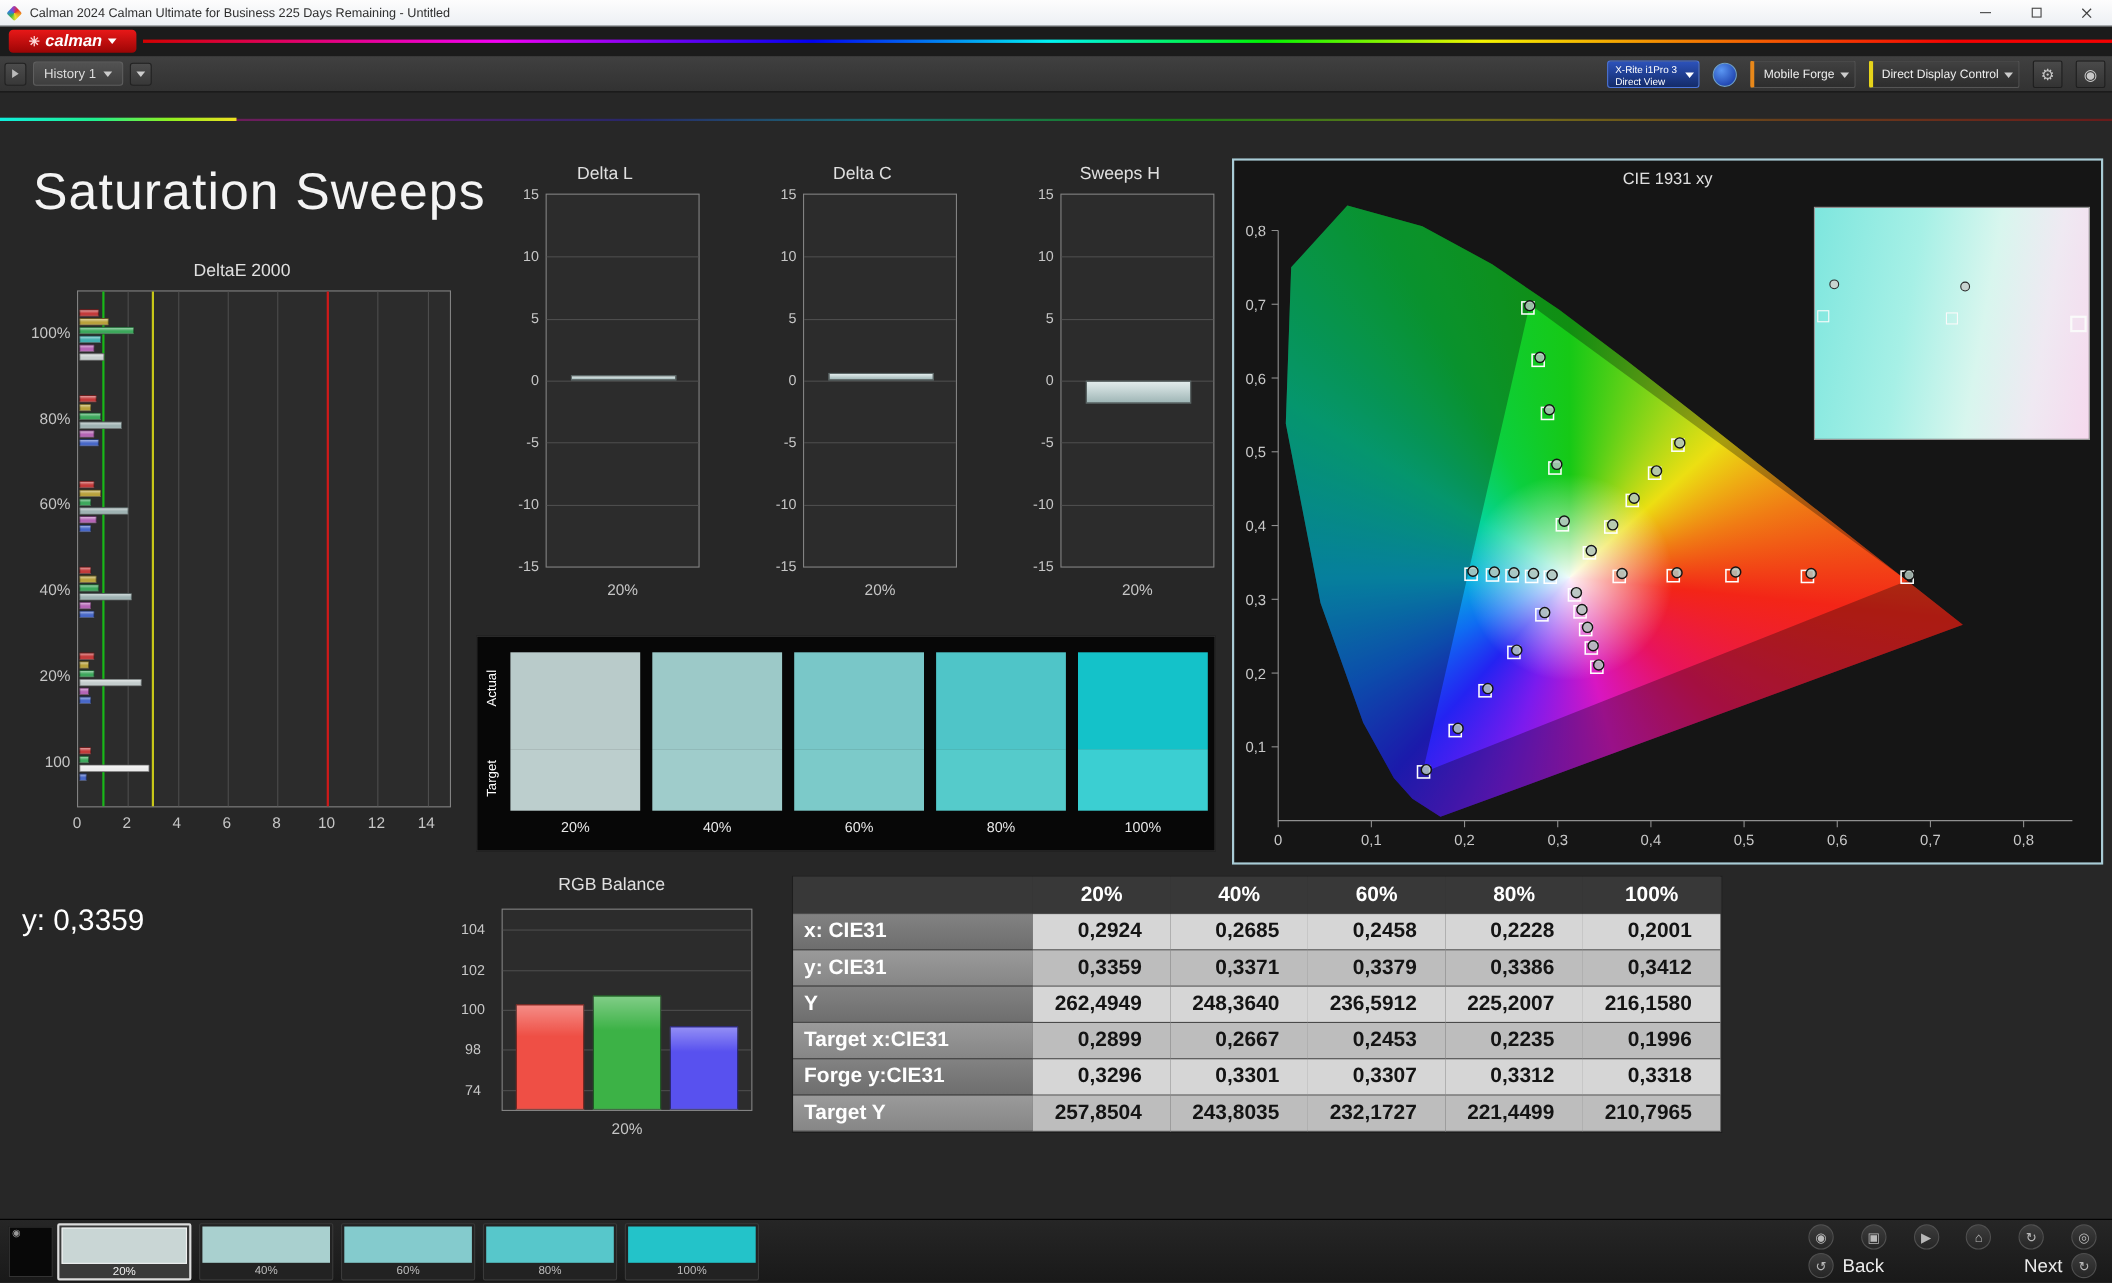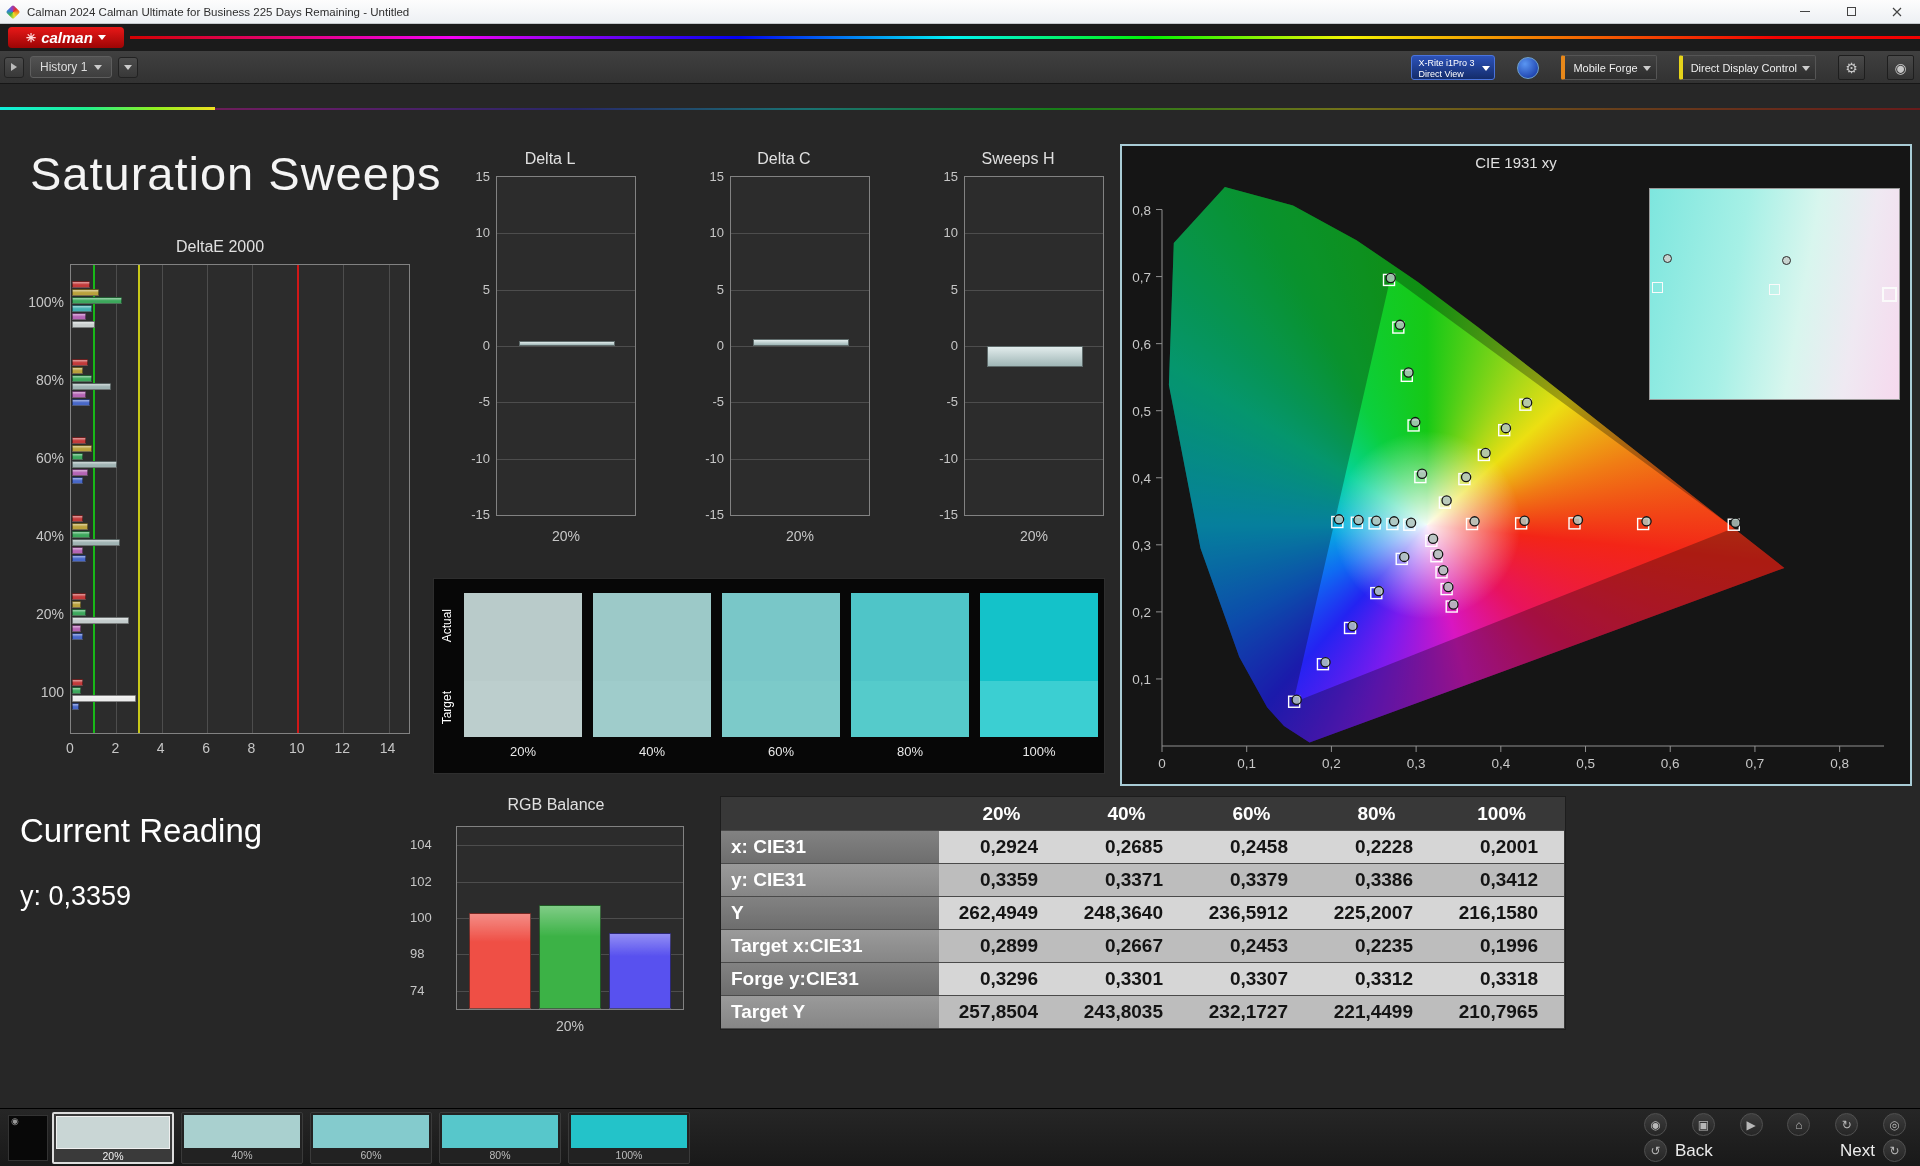--- a/index.html
+++ b/index.html
@@ -38,21 +38,21 @@
     background:linear-gradient(#404040,#323232); border-bottom:1px solid #161616; z-index:48; }
   .tb-left { position:absolute; left:4px; top:5px; display:flex; align-items:center; gap:6px; }
   .sq-btn { width:20px; height:21px; background:linear-gradient(#4c4c4c,#383838);
     border:1px solid #222; border-radius:3px; display:flex; align-items:center; justify-content:center; }
   .tri-right { width:0; height:0; border-top:4px solid transparent; border-bottom:4px solid transparent; border-left:6px solid #bbb; }
   .history-tab { height:22px; padding:0 9px; background:linear-gradient(#525252,#3e3e3e);
     border:1px solid #5e5e5e; border-radius:3px; color:#ddd; font-size:12px;
     display:flex; align-items:center; gap:7px; }
   .caret { width:0; height:0; border-left:4px solid transparent; border-right:4px solid transparent; border-top:5px solid #ccc; }
   .caret.white { border-top-color:#fff; }
-  .tb-right { position:absolute; right:6px; top:4px; display:flex; align-items:center; gap:22px; }
+  .tb-right { position:absolute; right:6px; top:4px; display:flex; align-items:center; gap:12px; }
   .meter-btn { width:84px; height:25px; background:linear-gradient(#2c52ba,#142c6a);
     border:1px solid #4a74dc; border-radius:3px; color:#fff; font-size:9px; line-height:11px;
     padding:2px 14px 2px 6px; position:relative; }
   .meter-btn .caret { position:absolute; right:4px; top:10px; }
   .badge { width:22px; height:22px; border-radius:50%;
     background:radial-gradient(circle at 35% 30%, #5a96f2, #0e2c9c); border:1px solid #6fa0c8; }
   .bar-btn { height:25px; display:flex; align-items:center; background:linear-gradient(#414141,#2d2d2d);
     border:1px solid #555; border-radius:2px; color:#eee; font-size:11px;
     padding:0 18px 0 8px; position:relative; }
   .bar-btn .caret { position:absolute; right:5px; top:10px; }
@@ -141,21 +141,21 @@
   
   .current-reading { position:absolute; left:20px; top:812px; z-index:3; color:#fff; }
   .cr-title { font-size:33px; font-weight:500; margin-bottom:22px; }
   .cr-line { font-size:27px; line-height:48px; }
 
   
   .rgb-panel { position:absolute; left:410px; top:796px; width:292px; height:262px; z-index:3; }
   .rgb-plot { position:absolute; left:46px; top:30px; width:228px; height:184px;
     background:#2c2c2c; border:1px solid #828282; }
   .rgb-ylabels { position:absolute; left:0; top:30px; width:40px; height:184px; }
-  .rgb-ylab { position:absolute; right:0; width:40px; text-align:left; color:#c6c6c6; font-size:13px; }
+  .rgb-ylab { position:absolute; right:0; width:40px; text-align:center; color:#c6c6c6; font-size:13px; }
   .rgb-bar { position:absolute; bottom:0; width:62px; border:1px solid rgba(0,0,0,.5); }
   .rgb-xlab { position:absolute; left:46px; top:222px; width:228px; text-align:center; color:#c6c6c6; font-size:14px; }
 
   
   .data-table { position:absolute; left:720px; top:796px; width:846px; z-index:3;
     display:grid; grid-template-columns:218px repeat(5,125px);
     border:1px solid #1d1d1d; background:#383838; }
   .dt-cell { height:33px; display:flex; align-items:center; border-bottom:1px solid #4a4a4a; }
   .dt-head { height:34px; justify-content:center; color:#fff; font-weight:bold; font-size:19px; background:#383838; }
   .dt-label { padding-left:10px; color:#fff; font-weight:bold; font-size:19px; }
@@ -527,21 +527,20 @@
   <div class="cie-inset" id="cieInset">
       <div class="inset-dot" style="left: 12.93px; top: 64.8px;"></div>
       <div class="inset-dot" style="left: 132.45px; top: 66.9px;"></div>
       <div class="inset-sq" style="left: 1.97px; top: 93.2px;"></div>
       <div class="inset-sq" style="left: 119px; top: 95.3px;"></div>
       <div class="inset-sq large" style="left: 231.54px; top: 97.5px;"></div>
     </div>
 </div>
 
 <div class="current-reading">
-  <div class="cr-title">Current Reading</div>
   <div class="cr-line">y: 0,3359</div>
 </div>
 
 <div class="rgb-panel">
   <div class="chart-title">RGB Balance</div>
   <div class="rgb-ylabels" id="rgbY">
       <div class="rgb-ylab" style="top: 11.2px;">104</div>
       <div class="rgb-ylab" style="top: 47.6px;">102</div>
       <div class="rgb-ylab" style="top: 84px;">100</div>
       <div class="rgb-ylab" style="top: 120.4px;">98</div>

